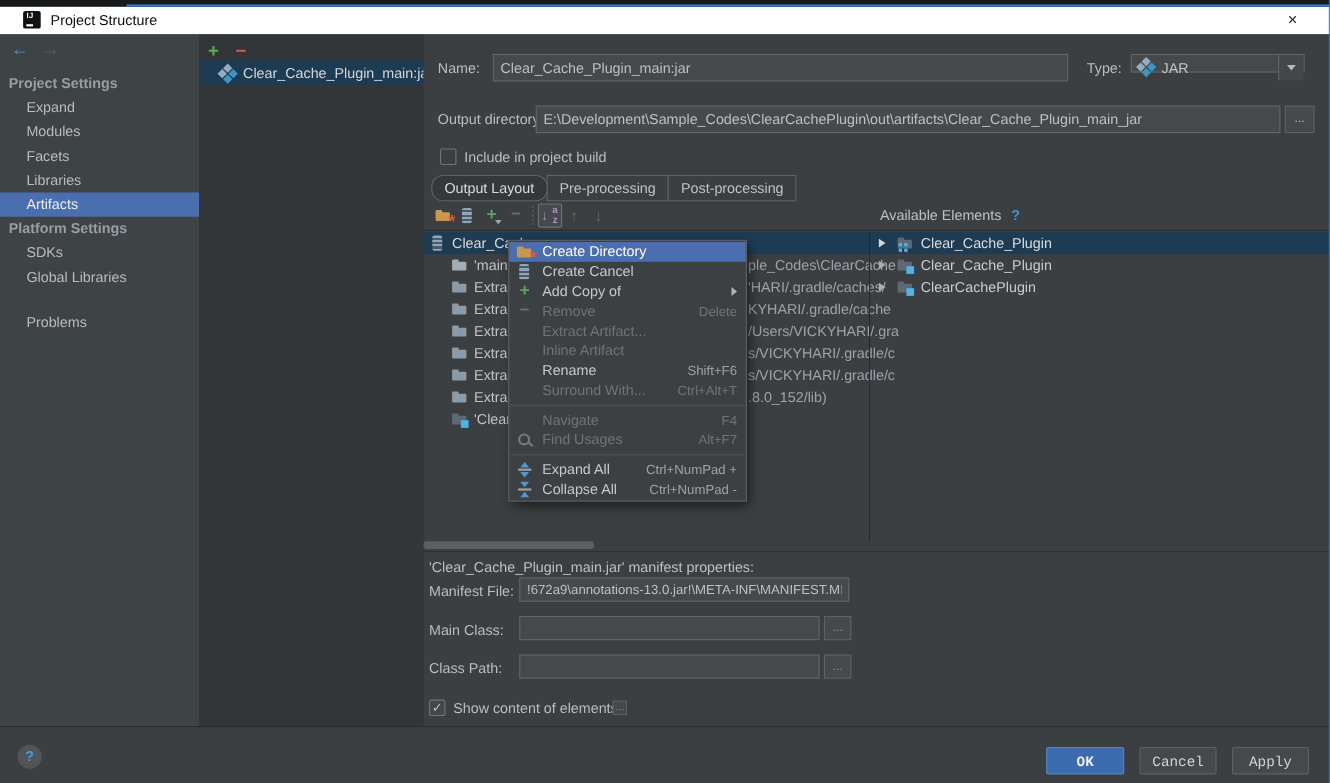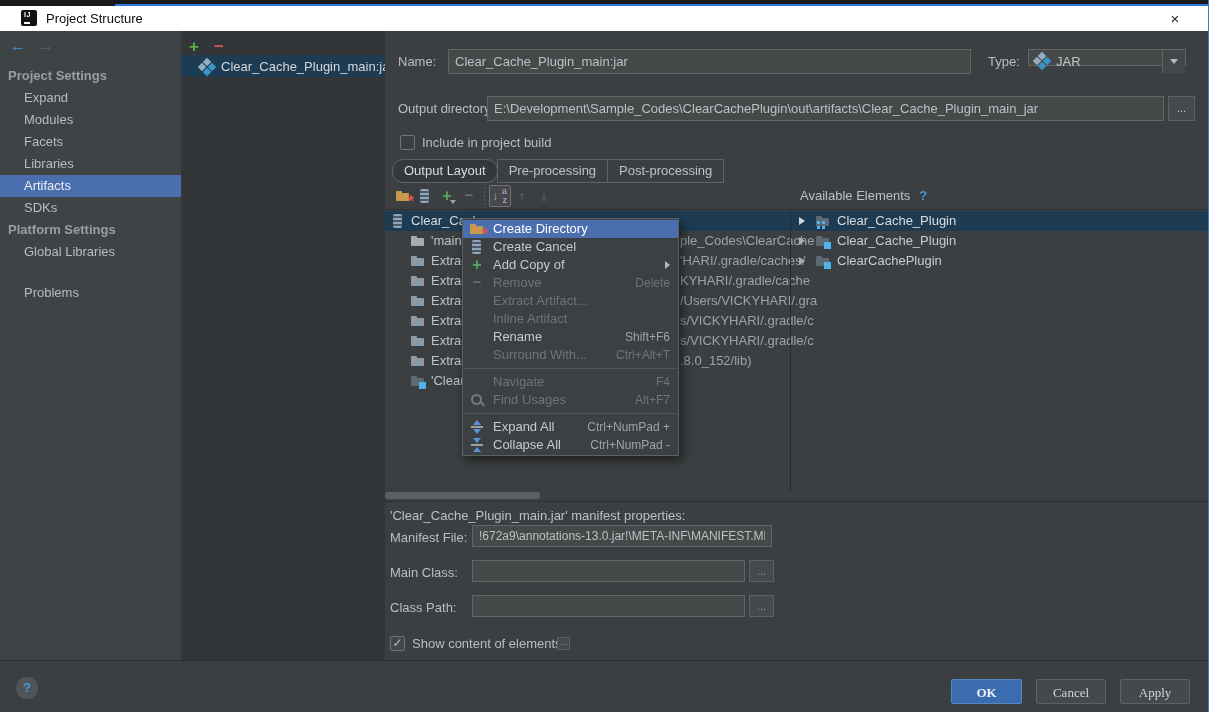--- a/index.html
+++ b/index.html
@@ -116,21 +116,21 @@
   .in-cpath{left:87px;top:564px;width:273px;height:22px;}
   .b-cpath{left:364px;top:564px;width:25px;height:22px;line-height:20px;color:#8b8f92;}
   .chk-show{left:5px;top:605px;}
   .lbl-show{left:27px;top:605px;line-height:15px;}
   .exicon{position:absolute;left:172px;top:606px;width:13px;height:13px;background:#45494b;border:1px solid #5a5e60;box-sizing:border-box;color:#8b8f92;font-size:9px;line-height:9px;text-align:center;}
 
   
   .footer{position:absolute;left:0;top:660px;width:1209px;height:52px;background:#3c3f41;border-top:1px solid #2a2c2e;box-sizing:border-box;}
   .help-circle{position:absolute;left:16px;top:16px;width:22px;height:22px;border-radius:50%;background:#515558;color:#459ede;font-weight:bold;text-align:center;line-height:22px;cursor:default;}
   .btn{position:absolute;top:18px;height:25px;border:1px solid #5e6163;background:#45494b;color:#d3d5d6;
-       font-family:Liberation Serif, serif;font-size:13px;text-align:center;line-height:23px;box-sizing:border-box;border-radius:2px;cursor:default;}
+       font-family:Liberation Mono, monospace;font-size:13px;text-align:center;line-height:23px;box-sizing:border-box;border-radius:2px;cursor:default;}
   .btn-ok{left:951px;width:71px;background:#3c6cb0;border-color:#5785c2;color:#eef1f3;font-weight:bold;}
   .btn-cancel{left:1036px;width:70px;}
   .btn-apply{left:1120px;width:70px;}
   .btn-apply span::first-letter{text-decoration:underline;}
 
   
   .cmenu{position:absolute;left:462px;top:218px;width:217px;background:#3d4042;border:1px solid #5e6162;
          box-shadow:3px 4px 10px rgba(0,0,0,.55);z-index:50;box-sizing:border-box;padding:1px 0;}
   .mitem{position:relative;height:18px;line-height:18px;display:flex;align-items:center;padding:0 8px 0 6px;cursor:default;white-space:nowrap;}
   .mitem .mico{width:24px;flex:0 0 24px;position:relative;height:18px;}
@@ -217,22 +217,22 @@
       <div class="nav-arrows">
         <span class="nav-back">←</span><span class="nav-fwd">→</span>
       </div>
       <div class="nav-list" id="nav-list">
           <div class="nav-row nav-head">Project Settings</div>
           <div class="nav-row nav-item">Expand</div>
           <div class="nav-row nav-item">Modules</div>
           <div class="nav-row nav-item">Facets</div>
           <div class="nav-row nav-item">Libraries</div>
           <div class="nav-row nav-item sel">Artifacts</div>
+          <div class="nav-row nav-head">Platform Settings</div>
           <div class="nav-row nav-item">SDKs</div>
-          <div class="nav-row nav-head">Platform Settings</div>
           <div class="nav-row nav-item">Global Libraries</div>
           <div class="nav-row nav-item nav-problems">Problems</div>
         </div>
     </div>
 
     <div class="apanel">
       <span class="plus">+</span>
       <span class="minus">−</span>
       <div id="artifact-list">
           <div class="artifact-row sel"><span class="icon ic-diamond"><span class="d d1"></span><span class="d d2"></span><span class="d d3"></span><span class="d d4"></span></span><span class="lbl">Clear_Cache_Plugin_main:jar</span></div>

